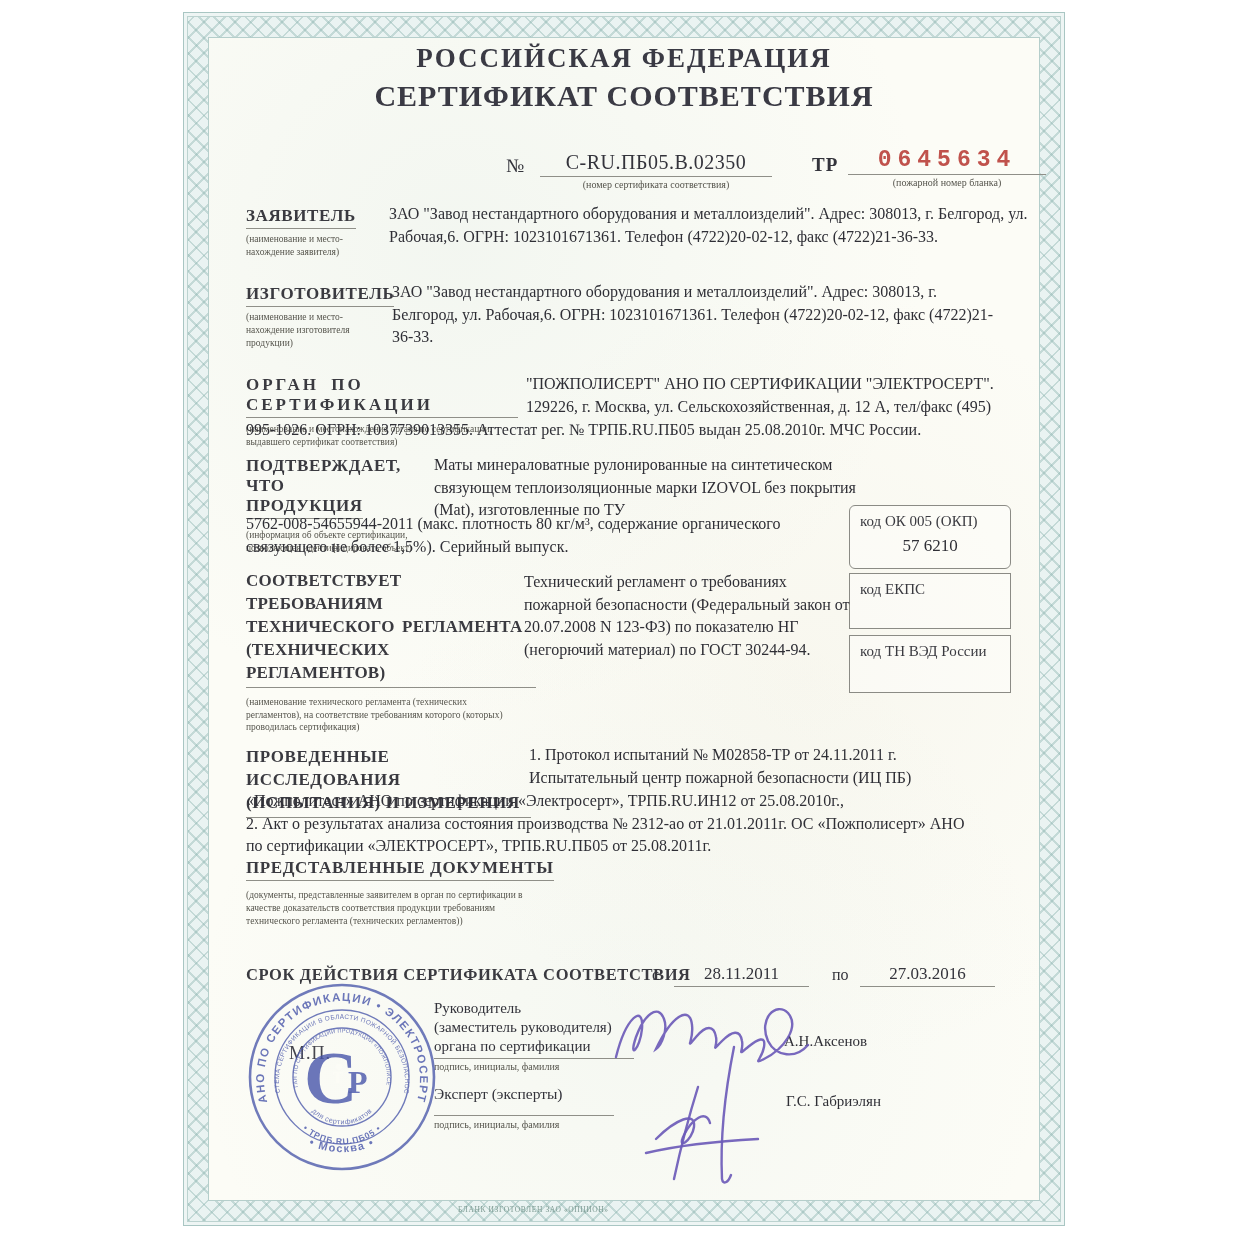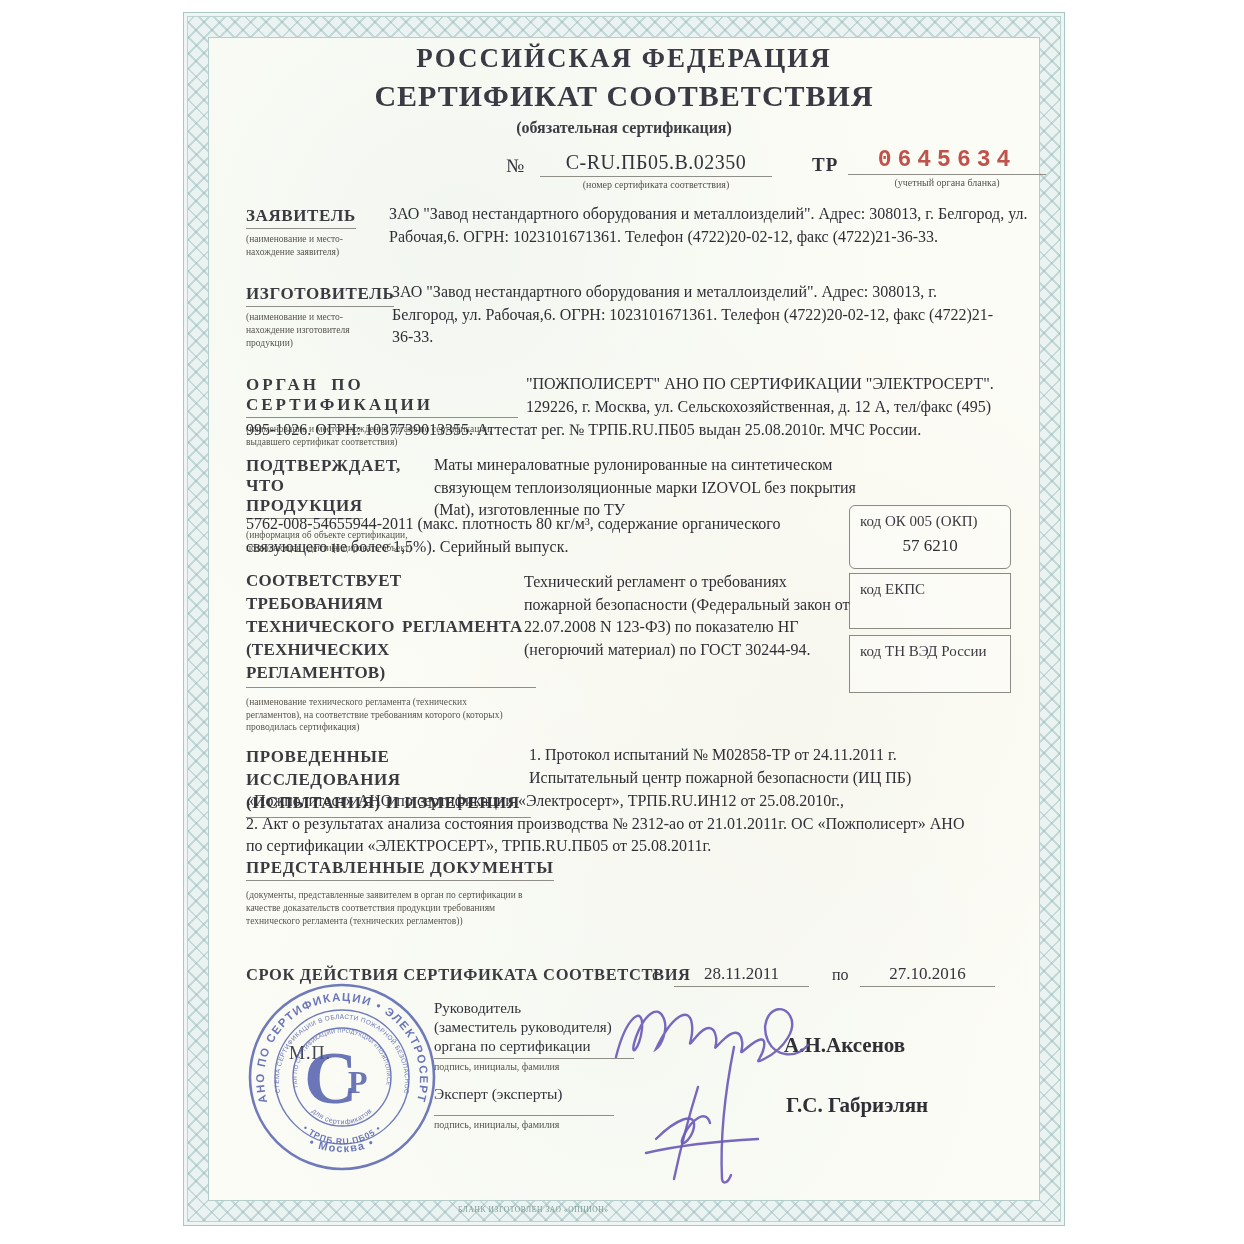--- a/index.html
+++ b/index.html
@@ -37,47 +37,46 @@
   .subl{font-size:9.5px;line-height:1.35;color:#56554d;}
   .stext{font-size:16px;line-height:1.42;color:#2f2f36;}
   .prelines{white-space:pre-line;}
   .codebox{border:1px solid #8b8b85;background:rgba(255,255,255,.35);}
   .codebox .cb-label{font-size:15px;padding:7px 0 0 10px;color:#3a3a40;}
   .codebox .cb-value{font-size:17px;text-align:center;margin-top:6px;color:#2f2f36;}
   .wide-ls{letter-spacing:3px;word-spacing:5px;}
   .just{letter-spacing:.2px;word-spacing:3px;}
   .rolecap{font-size:10px;color:#56554d;}
   .sig-line{border-bottom:1px solid #8f8f88;}
-  .name{font-size:21px;color:#2f2f36;font-weight:bold;}
+  .name{font-size:15px;color:#2f2f36;}
   .mp{font-size:18px;color:#46464e;letter-spacing:1px;z-index:1;}
   .stampwrap{z-index:2;opacity:.9;}
   .sig{z-index:3;}
   .blank-maker{font-size:7.5px;letter-spacing:.6px;color:#7d9a92;z-index:2;margin-left:28px;}
 </style>
 </head>
 <body>
 
 <div class="canvas">
   <div class="page">
     <div class="band"></div>
     <div class="inner"></div>
 
     <div class="abs h-country">РОССИЙСКАЯ ФЕДЕРАЦИЯ</div>
     <div class="abs h-title">СЕРТИФИКАТ СООТВЕТСТВИЯ</div>
-    <div class="abs h-sub">(обязательная сертификация)</div>
 
     <div class="abs no-sign">№</div>
     <div class="abs certnum">
       <span class="val">C-RU.ПБ05.В.02350</span>
       <div class="caption">(номер сертификата соответствия)</div>
     </div>
     <div class="abs tr-sign">ТР</div>
     <div class="abs blanknum">
       <span class="val">0645634</span>
-      <div class="caption">(учетный органа бланка)</div>
+      <div class="caption">(пожарной номер бланка)</div>
     </div>
 
     <div class="abs" style="left:62px;top:193px;width:140px;">
       <span class="slabel uline">ЗАЯВИТЕЛЬ</span>
       <div class="subl" style="margin-top:4px;">(наименование и место-нахождение  заявителя)</div>
     </div>
     <div class="abs stext" style="left:205px;top:190px;width:655px;">ЗАО "Завод нестандартного оборудования и металлоизделий". Адрес: 308013, г. Белгород, ул. Рабочая,6. ОГРН: 1023101671361. Телефон (4722)20-02-12, факс (4722)21-36-33.</div>
 
     <div class="abs" style="left:62px;top:271px;width:140px;">
       <span class="slabel uline">ИЗГОТОВИТЕЛЬ</span>
@@ -110,41 +109,41 @@
     </div>
     <div class="abs codebox" style="left:665px;top:622px;width:160px;height:56px;">
       <div class="cb-label">код ТН ВЭД России</div>
       <div class="cb-value"></div>
     </div>
 
     <div class="abs" style="left:62px;top:557px;width:290px;">
       <span class="slabel uline just" style="line-height:1.35;">СООТВЕТСТВУЕТ ТРЕБОВАНИЯМ ТЕХНИЧЕСКОГО РЕГЛАМЕНТА (ТЕХНИЧЕСКИХ РЕГЛАМЕНТОВ)</span>
       <div class="subl" style="margin-top:8px;width:260px;">(наименование технического регламента (технических регламентов), на соответствие требованиям которого (которых) проводилась сертификация)</div>
     </div>
-    <div class="abs stext" style="left:340px;top:558px;width:332px;">Технический регламент о требованиях пожарной безопасности (Федеральный закон от 22.07.2008 N 123-ФЗ) по показателю НГ (негорючий материал) по ГОСТ 30244-94.</div>
+    <div class="abs stext" style="left:340px;top:558px;width:332px;">Технический регламент о требованиях пожарной безопасности (Федеральный закон от 20.07.2008 N 123-ФЗ) по показателю НГ (негорючий материал) по ГОСТ 30244-94.</div>
 
     <div class="abs" style="left:62px;top:733px;width:285px;">
       <span class="slabel uline" style="line-height:1.35;">ПРОВЕДЕННЫЕ ИССЛЕДОВАНИЯ (ИСПЫТАНИЯ) И ИЗМЕРЕНИЯ</span>
     </div>
     <div class="abs stext prelines" style="left:345px;top:731px;width:515px;">1. Протокол испытаний № М02858-ТР от 24.11.2011 г.
 Испытательный центр пожарной безопасности (ИЦ ПБ)</div>
     <div class="abs stext prelines" style="left:62px;top:777px;width:805px;">«Пожполитест» АНО по сертификации «Электросерт», ТРПБ.RU.ИН12 от 25.08.2010г.,
 2. Акт о результатах анализа состояния производства № 2312-ао от 21.01.2011г. ОС «Пожполисерт» АНО
 по сертификации «ЭЛЕКТРОСЕРТ», ТРПБ.RU.ПБ05 от 25.08.2011г.</div>
 
     <div class="abs" style="left:62px;top:845px;width:330px;">
       <span class="slabel uline">ПРЕДСТАВЛЕННЫЕ ДОКУМЕНТЫ</span>
       <div class="subl" style="margin-top:8px;width:300px;">(документы, представленные заявителем в орган по сертификации в качестве доказательств соответствия продукции требованиям технического регламента (технических регламентов))</div>
     </div>
 
     <div class="abs slabel" style="left:62px;top:952px;font-size:16.5px;">СРОК ДЕЙСТВИЯ СЕРТИФИКАТА СООТВЕТСТВИЯ</div>
     <div class="abs" style="left:468px;top:953px;font-size:16px;">с</div>
     <div class="abs" style="left:490px;top:951px;width:135px;text-align:center;font-size:17px;border-bottom:1px solid #8f8f88;padding-bottom:2px;">28.11.2011</div>
     <div class="abs" style="left:648px;top:953px;font-size:16px;">по</div>
-    <div class="abs" style="left:676px;top:951px;width:135px;text-align:center;font-size:17px;border-bottom:1px solid #8f8f88;padding-bottom:2px;">27.10.2016</div>
+    <div class="abs" style="left:676px;top:951px;width:135px;text-align:center;font-size:17px;border-bottom:1px solid #8f8f88;padding-bottom:2px;">27.03.2016</div>
 
     <div class="abs mp" style="left:105px;top:1030px;">М.П.</div>
 
     <div class="abs stampwrap" style="left:60px;top:966px;">
       <svg width="196" height="196" viewBox="0 0 196 196">
         <g fill="none" stroke="#4553a8" stroke-opacity=".85">
           <circle cx="98" cy="98" r="92" stroke-width="2.6"></circle>
           <circle cx="98" cy="98" r="67" stroke-width="1.4"></circle>
           <circle cx="98" cy="98" r="49" stroke-width="1.4"></circle>
         </g>

